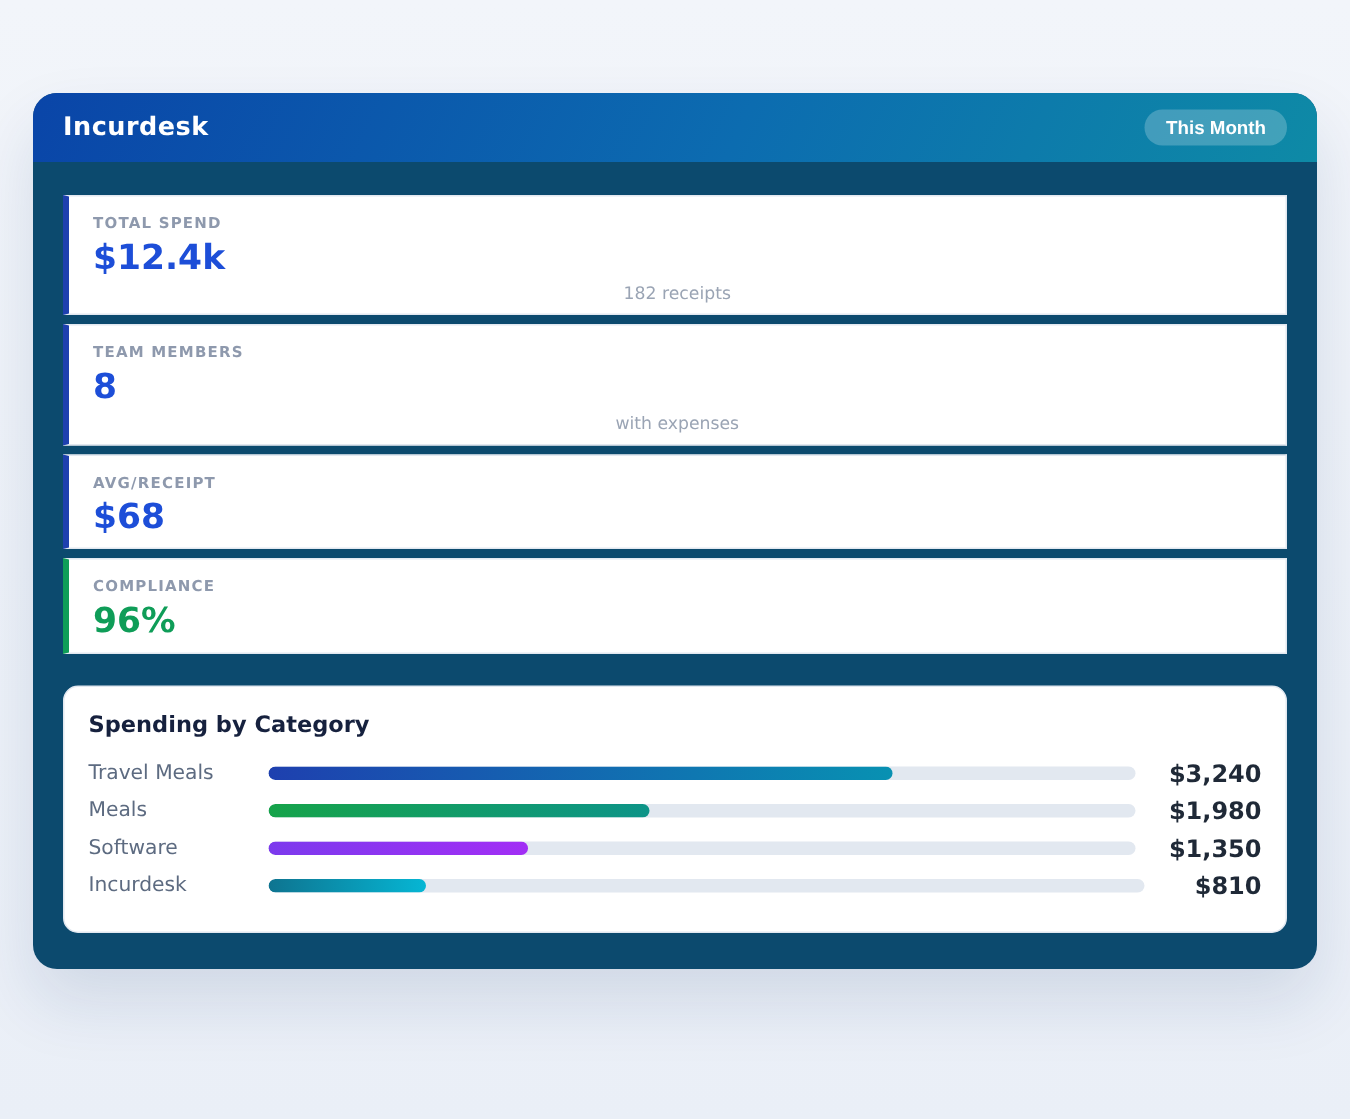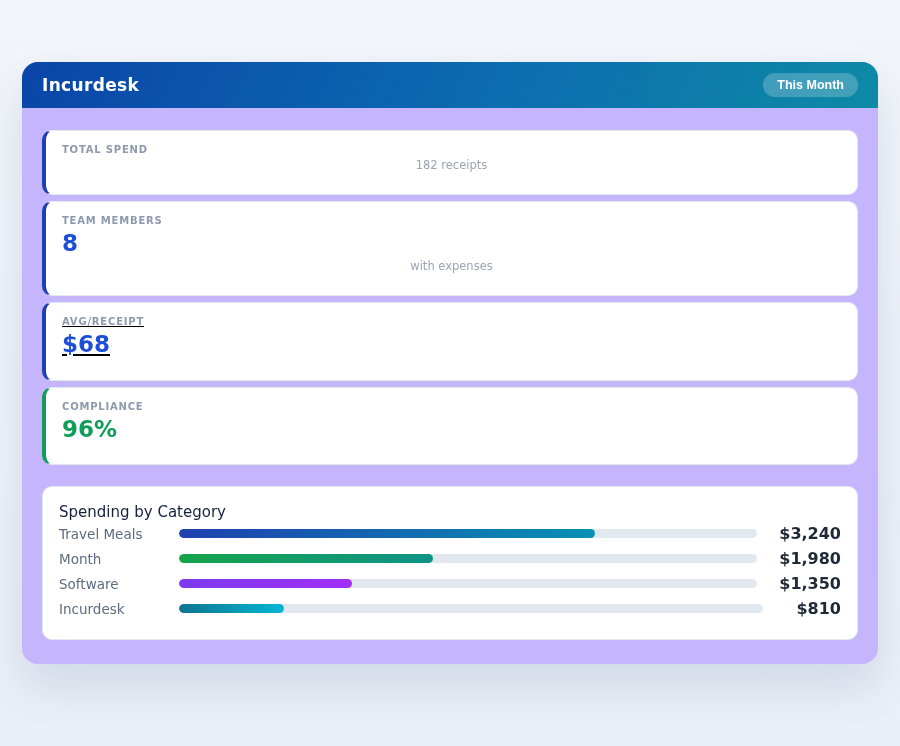--- a/index.html
+++ b/index.html
@@ -4,21 +4,21 @@
 <style>
   * { margin:0; padding:0; box-sizing:border-box; }
   html,body { width:900px; height:746px; }
   body {
     font-family:"DejaVu Sans","Liberation Sans",sans-serif;
     background:linear-gradient(180deg,#f2f5fa 0%,#eaeff7 100%);
     overflow:hidden;
   }
   .panel {
     width:856px; margin:62px auto 0;
-    background:#c4b5fd;
+    background:#0c4a6e;
     border-radius:16px;
     box-shadow:0 22px 45px rgba(20,50,110,.12);
   }
   .app-header {
     height:46px;
     background:linear-gradient(115deg,#0a45a8 0%,#0c6cb0 55%,#0e8aa6 100%);
     border-radius:16px 16px 0 0;
     display:flex; align-items:center; justify-content:space-between;
     padding:0 20px;
   }
@@ -26,36 +26,36 @@
   .period-badge {
     background:rgba(255,255,255,.22);
     color:#ffffff; font-size:12.5px; font-weight:700;
     padding:5px 14px; border-radius:999px; border:none; cursor:pointer;
   }
   .panel-body { padding:22px 20px 24px; }
   .stat-card {
     background:#ffffff;
     border:1px solid #e2e8f0;
     border-left:4px solid #1e40af;
-    border-radius:10px;
-    padding:13px 16px 22px 16px;
+    border-radius:0;
+    padding:13px 16px 7px 16px;
     margin-bottom:6px;
   }
   .stat-label { font-size:10px; font-weight:700; letter-spacing:.08em; color:#8e99ad; }
   .stat-value { font-size:23px; font-weight:800; color:#1d4ed8; margin-top:4px; line-height:1.15; }
   .stat-sub { font-size:11.5px; color:#9aa4b4; margin-top:3px;text-align:center; }
   .stat-sub:empty { display:none; }
   .chart-card {
     background:#ffffff;
     border:1px solid #e2e8f0;
     border-radius:10px;
     margin-top:21px;
     padding:16px 16px 18px;
   }
-  .chart-title { font-size:15px; font-weight:400; color:#16213e; }
+  .chart-title { font-size:15px; font-weight:700; color:#16213e; margin-bottom:11px; }
   .bar-row { display:flex; align-items:center; height:25px; }
   .bar-label { width:120px; font-size:13.5px; color:#5d6b81; }
   .bar-track { flex:1; height:9px; background:#e2e8f0; border-radius:5px; overflow:hidden; }
   .bar-fill { height:100%; border-radius:5px; }
   .bar-value { min-width:56px; margin-left:22px; text-align:right; font-size:16px; font-weight:800; color:#1f2937; }
 </style>
 </head>
 <body>
 
 <div class="panel">
@@ -64,28 +64,29 @@
     <div class="app-title">Incurdesk</div>
     <button class="period-badge">This Month</button>
   </div>
 
   <div class="panel-body">
 
     <div>
 
     <div class="stat-card" style="border-left-color: rgb(30, 64, 175);">
           <div class="stat-label">TOTAL SPEND</div>
+          <div class="stat-value" style="color: rgb(29, 78, 216);">$12.4k</div>
           <div class="stat-sub">182 receipts</div>
         </div>
         <div class="stat-card" style="border-left-color: rgb(30, 64, 175);">
           <div class="stat-label">TEAM MEMBERS</div>
           <div class="stat-value" style="color: rgb(29, 78, 216);">8</div>
           <div class="stat-sub">with expenses</div>
         </div>
-        <div class="stat-card" style="border-left-color: rgb(30, 64, 175); text-decoration: underline;">
+        <div class="stat-card" style="border-left-color: rgb(30, 64, 175);">
           <div class="stat-label">AVG/RECEIPT</div>
           <div class="stat-value" style="color: rgb(29, 78, 216);">$68</div>
 
         </div>
         <div class="stat-card" style="border-left-color: rgb(15, 157, 88);">
           <div class="stat-label">COMPLIANCE</div>
           <div class="stat-value" style="color: rgb(15, 157, 88);">96%</div>
 
         </div>
       </div>
@@ -95,21 +96,21 @@
       <div>
 
       <div class="bar-row">
             <div class="bar-label">Travel Meals</div>
             <div class="bar-track">
               <div class="bar-fill" style="width: 72%; background: linear-gradient(90deg, rgb(30, 64, 175), rgb(8, 145, 178));"></div>
             </div>
             <div class="bar-value">$3,240</div>
           </div>
           <div class="bar-row">
-            <div class="bar-label">Month</div>
+            <div class="bar-label">Meals</div>
             <div class="bar-track">
               <div class="bar-fill" style="width: 44%; background: linear-gradient(90deg, rgb(22, 163, 74), rgb(13, 148, 136));"></div>
             </div>
             <div class="bar-value">$1,980</div>
           </div>
           <div class="bar-row">
             <div class="bar-label">Software</div>
             <div class="bar-track">
               <div class="bar-fill" style="width: 30%; background: linear-gradient(90deg, rgb(124, 58, 237), rgb(162, 46, 245));"></div>
             </div>

